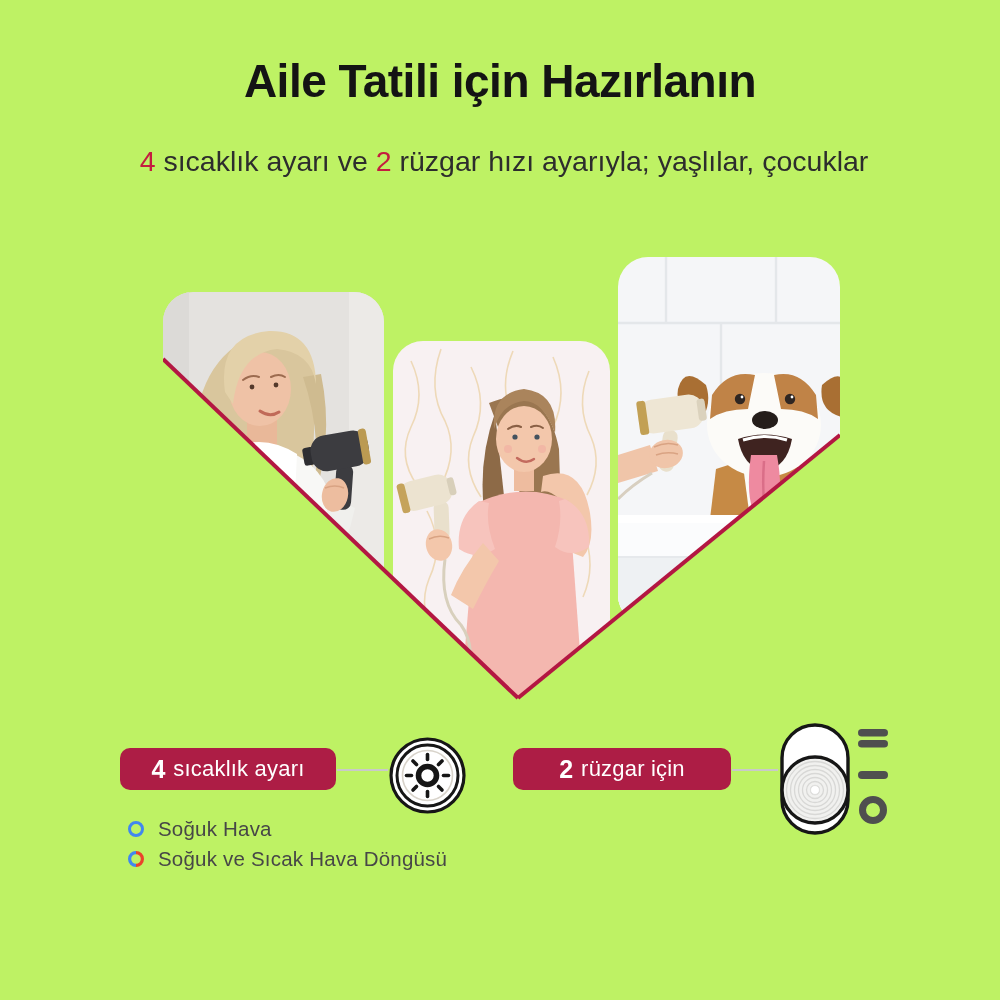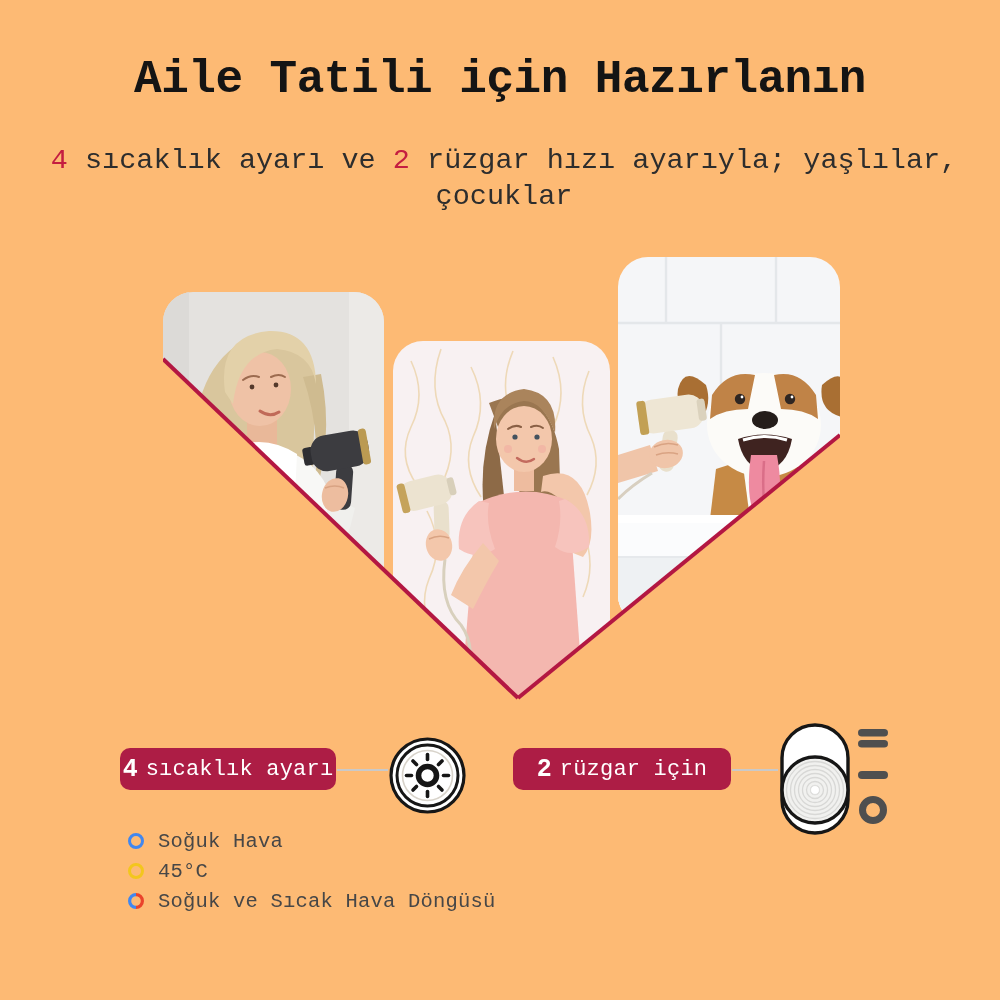--- a/index.html
+++ b/index.html
@@ -1,20 +1,20 @@
 <!DOCTYPE html>
 <html><head>
 <meta charset="utf-8">
 <style>
   * { margin:0; padding:0; box-sizing:border-box; }
   html,body { background:#ffffff; }
   .page {
     position:relative; width:1000px; height:1000px; margin:0 auto;
-    background:#fdba74; overflow:hidden;
-    font-family:Liberation Mono, monospace;
+    background:#bef264; overflow:hidden;
+    font-family:Liberation Sans, sans-serif;
   }
   
   .title {
     position:absolute; left:0; top:54px; width:1000px;
     text-align:center; font-size:46px; font-weight:700; letter-spacing:-0.5px;
     color:#141414;
   }
   .subtitle {
     position:absolute; left:0; top:143px; width:1000px;
     text-align:center; font-size:28.5px; line-height:36px; color:#2d2d2d;padding-left:8px;
@@ -40,21 +40,21 @@
   }
   .badge .badge-num { font-size:25px; font-weight:700; }
   .badge .badge-label { font-size:22px; font-weight:400; letter-spacing:0.2px; }
   .badge-temp { left:120px; top:748px; width:216px; }
   .badge-wind { left:513px; top:748px; width:218px; }
   .connector { position:absolute; height:1.5px; background:#c9c9c9; top:769px; }
   .connector-temp { left:337px; width:51px; }
   .connector-wind { left:732px; width:46px; }
   .icon-abs { position:absolute; }
   
-  .list { position:absolute;margin-top:12px; }
+  .list { position:absolute; }
   .list-temp { left:128px; top:814px; }
   .list-wind { left:585px; top:814px; }
   .row { display:flex; align-items:center; height:30px; }
   .row .label { font-size:20.5px; color:#474747; letter-spacing:0.2px; }
   .ring {
     width:16px; height:16px; border-radius:50%;
     border:3.2px solid #888; margin-right:14px; flex:0 0 auto;
   }
   .ring-dual { width:16px; height:16px; margin-right:14px; flex:0 0 auto; }
   .dashes {
@@ -220,24 +220,20 @@
       <line x1="28.5" y1="50.5" x2="25" y2="54"></line>
     </g>
   </svg>
 
   <div class="list list-temp">
     <div class="row">
       <span class="ring" style="border-color: rgb(65, 135, 239);"></span>
       <span class="label">Soğuk Hava</span>
     </div>
     <div class="row">
-      <span class="ring" style="border-color: rgb(243, 198, 29);"></span>
-      <span class="label">45°C</span>
-    </div>
-    <div class="row">
       <svg class="ring-dual" viewBox="0 0 16 16">
         <path d="M8 1.6 A6.4 6.4 0 0 1 8 14.4" fill="none" stroke="#ea432c" stroke-width="3.2"></path>
         <path d="M8 14.4 A6.4 6.4 0 0 1 8 1.6" fill="none" stroke="#4187ef" stroke-width="3.2"></path>
       </svg>
       <span class="label">Soğuk ve Sıcak Hava Döngüsü</span>
     </div>
   </div>
 
   <div class="badge badge-wind" style="background: rgb(173, 29, 69);">
     <span class="badge-num">2</span>

